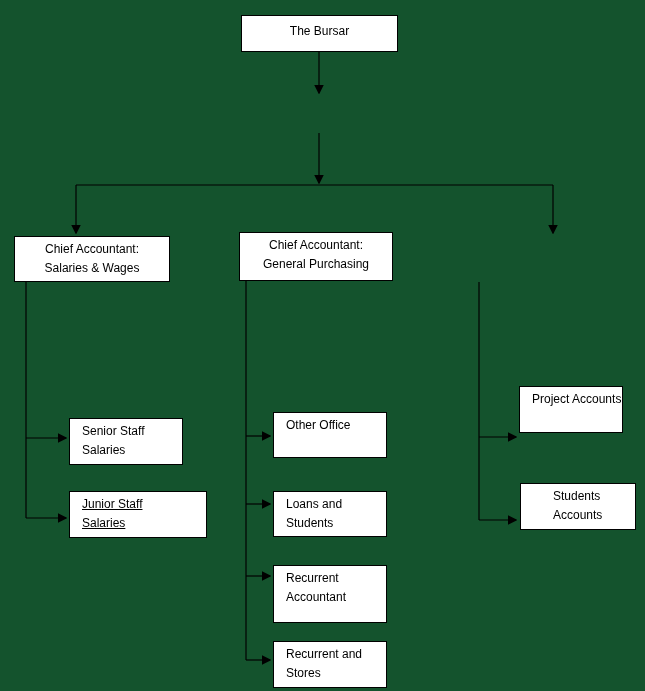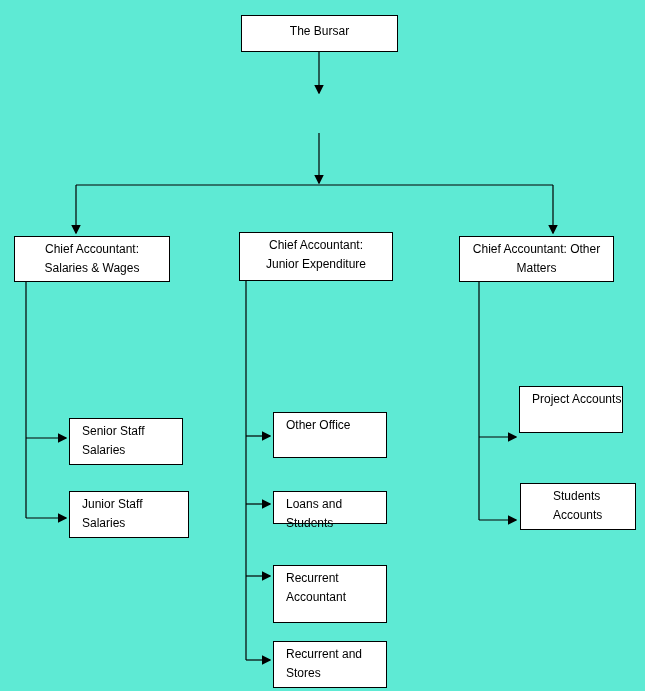--- a/index.html
+++ b/index.html
@@ -4,21 +4,21 @@
 <style>
   html, body {
     margin: 0;
     padding: 0;
     background: #ffffff;
   }
   .canvas {
     position: relative;
     width: 645px;
     height: 691px;
-    background: #5eead4;
+    background: #14532d;
     font-family: "Liberation Sans", "DejaVu Sans", sans-serif;
     font-size: 12px;
     line-height: 19px;
     color: #000000;
     overflow: hidden;
   }
   .connectors {
     position: absolute;
     left: 0;
     top: 0;
@@ -38,23 +38,23 @@
   .node.single-parent { padding-top: 6px; }
   .node .line { white-space: nowrap; }
 
   
   #n-bursar     { left: 241px; top: 15px;  width: 157px; height: 37px; }
   #n-deputy     { left: 242px; top: 96px;  width: 156px; height: 37px; }
   #n-chief-sal  { left: 14px;  top: 236px; width: 156px; height: 46px; }
   #n-chief-gen  { left: 239px; top: 232px; width: 154px; height: 49px; }
   #n-chief-oth  { left: 459px; top: 236px; width: 155px; height: 46px; }
   #n-senior     { left: 69px;  top: 418px; width: 114px; height: 47px; }
-  #n-junior     { left: 69px;  top: 491px; width: 120px; height: 47px; }
+  #n-junior     { left: 69px;  top: 491px; width: 138px; height: 47px; text-decoration: underline; }
   #n-cash       { left: 273px; top: 412px; width: 114px; height: 46px; }
-  #n-loans      { left: 273px; top: 491px; width: 114px; height: 33px; }
+  #n-loans      { left: 273px; top: 491px; width: 114px; height: 46px; }
   #n-recurrent  { left: 273px; top: 565px; width: 114px; height: 58px; }
   #n-purchasing { left: 273px; top: 641px; width: 114px; height: 47px; }
   #n-project    { left: 519px; top: 386px; width: 104px; height: 47px; }
   #n-students   { left: 520px; top: 483px; width: 116px; height: 47px; padding-left: 32px; }
 </style>
 </head>
 <body>
 
 <div class="canvas">
 
@@ -96,27 +96,23 @@
   </div>
 
 
   <div class="node center" id="n-chief-sal">
     <div class="line">Chief Accountant:</div>
     <div class="line">Salaries &amp; Wages</div>
   </div>
 
   <div class="node center" id="n-chief-gen">
     <div class="line">Chief Accountant:</div>
-    <div class="line">Junior Expenditure</div>
+    <div class="line">General Purchasing</div>
   </div>
 
-  <div class="node center" id="n-chief-oth">
-    <div class="line">Chief Accountant: Other</div>
-    <div class="line">Matters</div>
-  </div>
 
   <div class="node left" id="n-senior">
     <div class="line">Senior Staff</div>
     <div class="line">Salaries</div>
   </div>
 
   <div class="node left" id="n-junior">
     <div class="line">Junior Staff</div>
     <div class="line">Salaries</div>
   </div>

